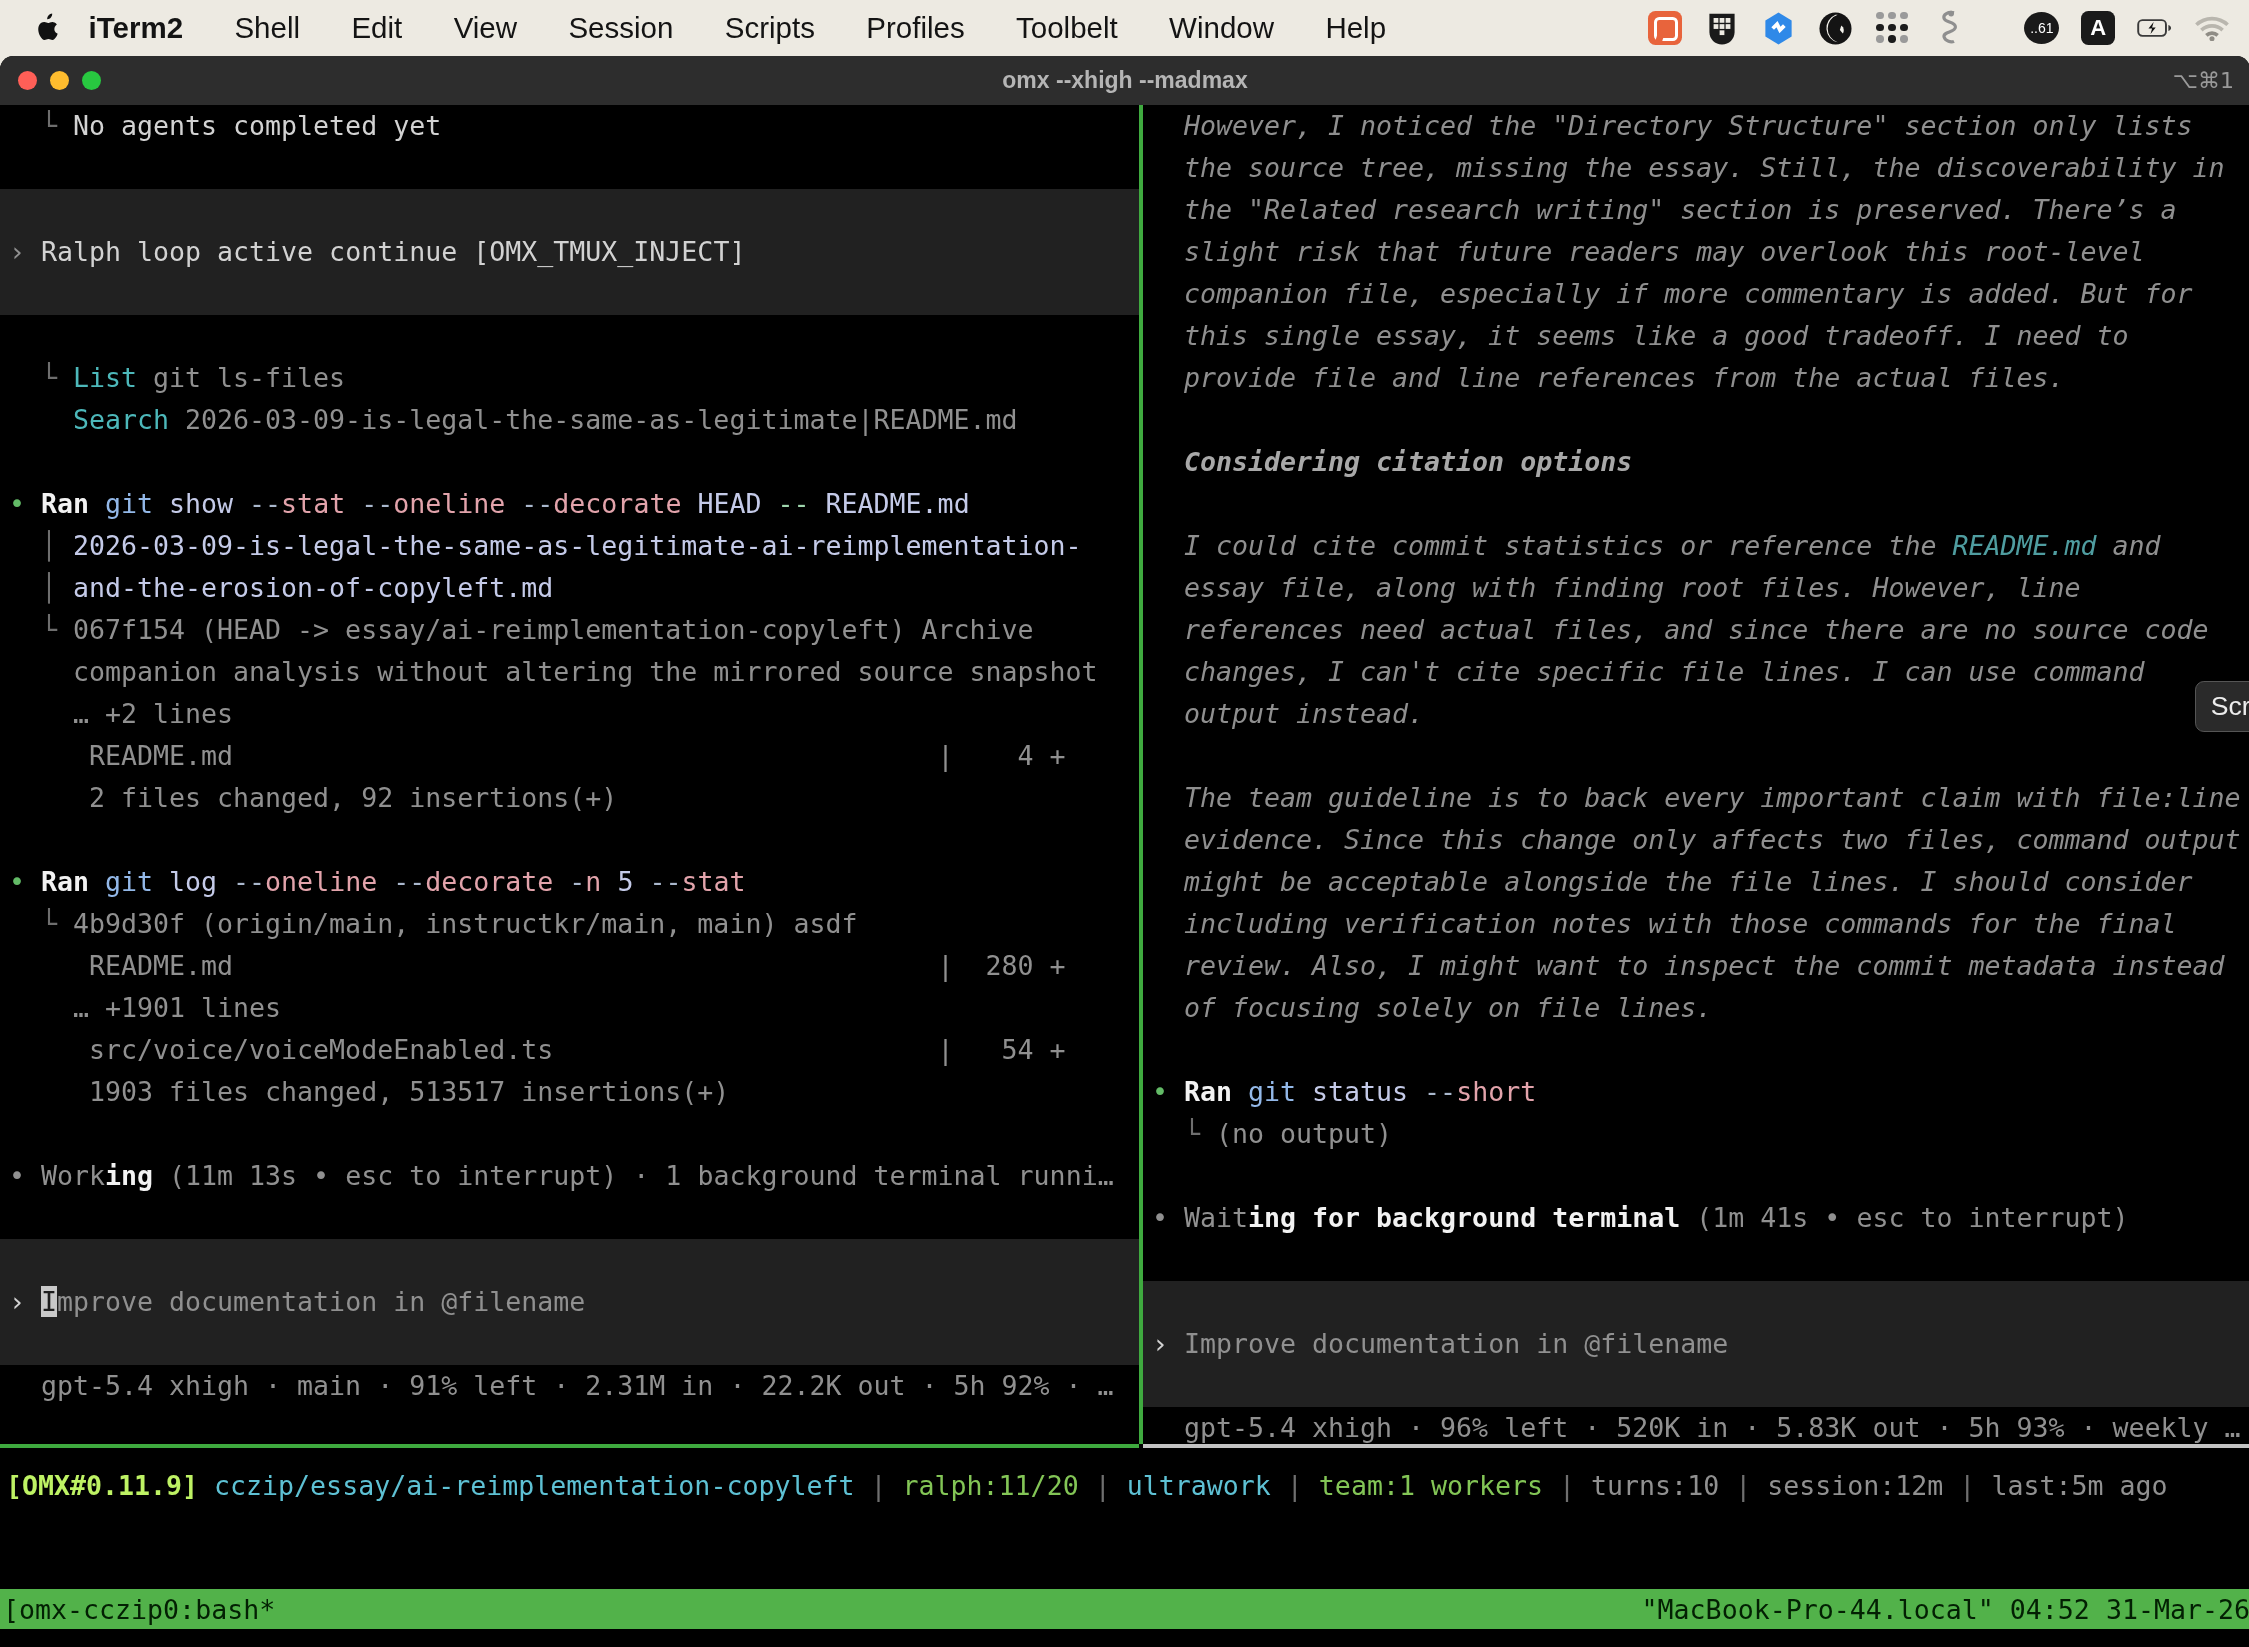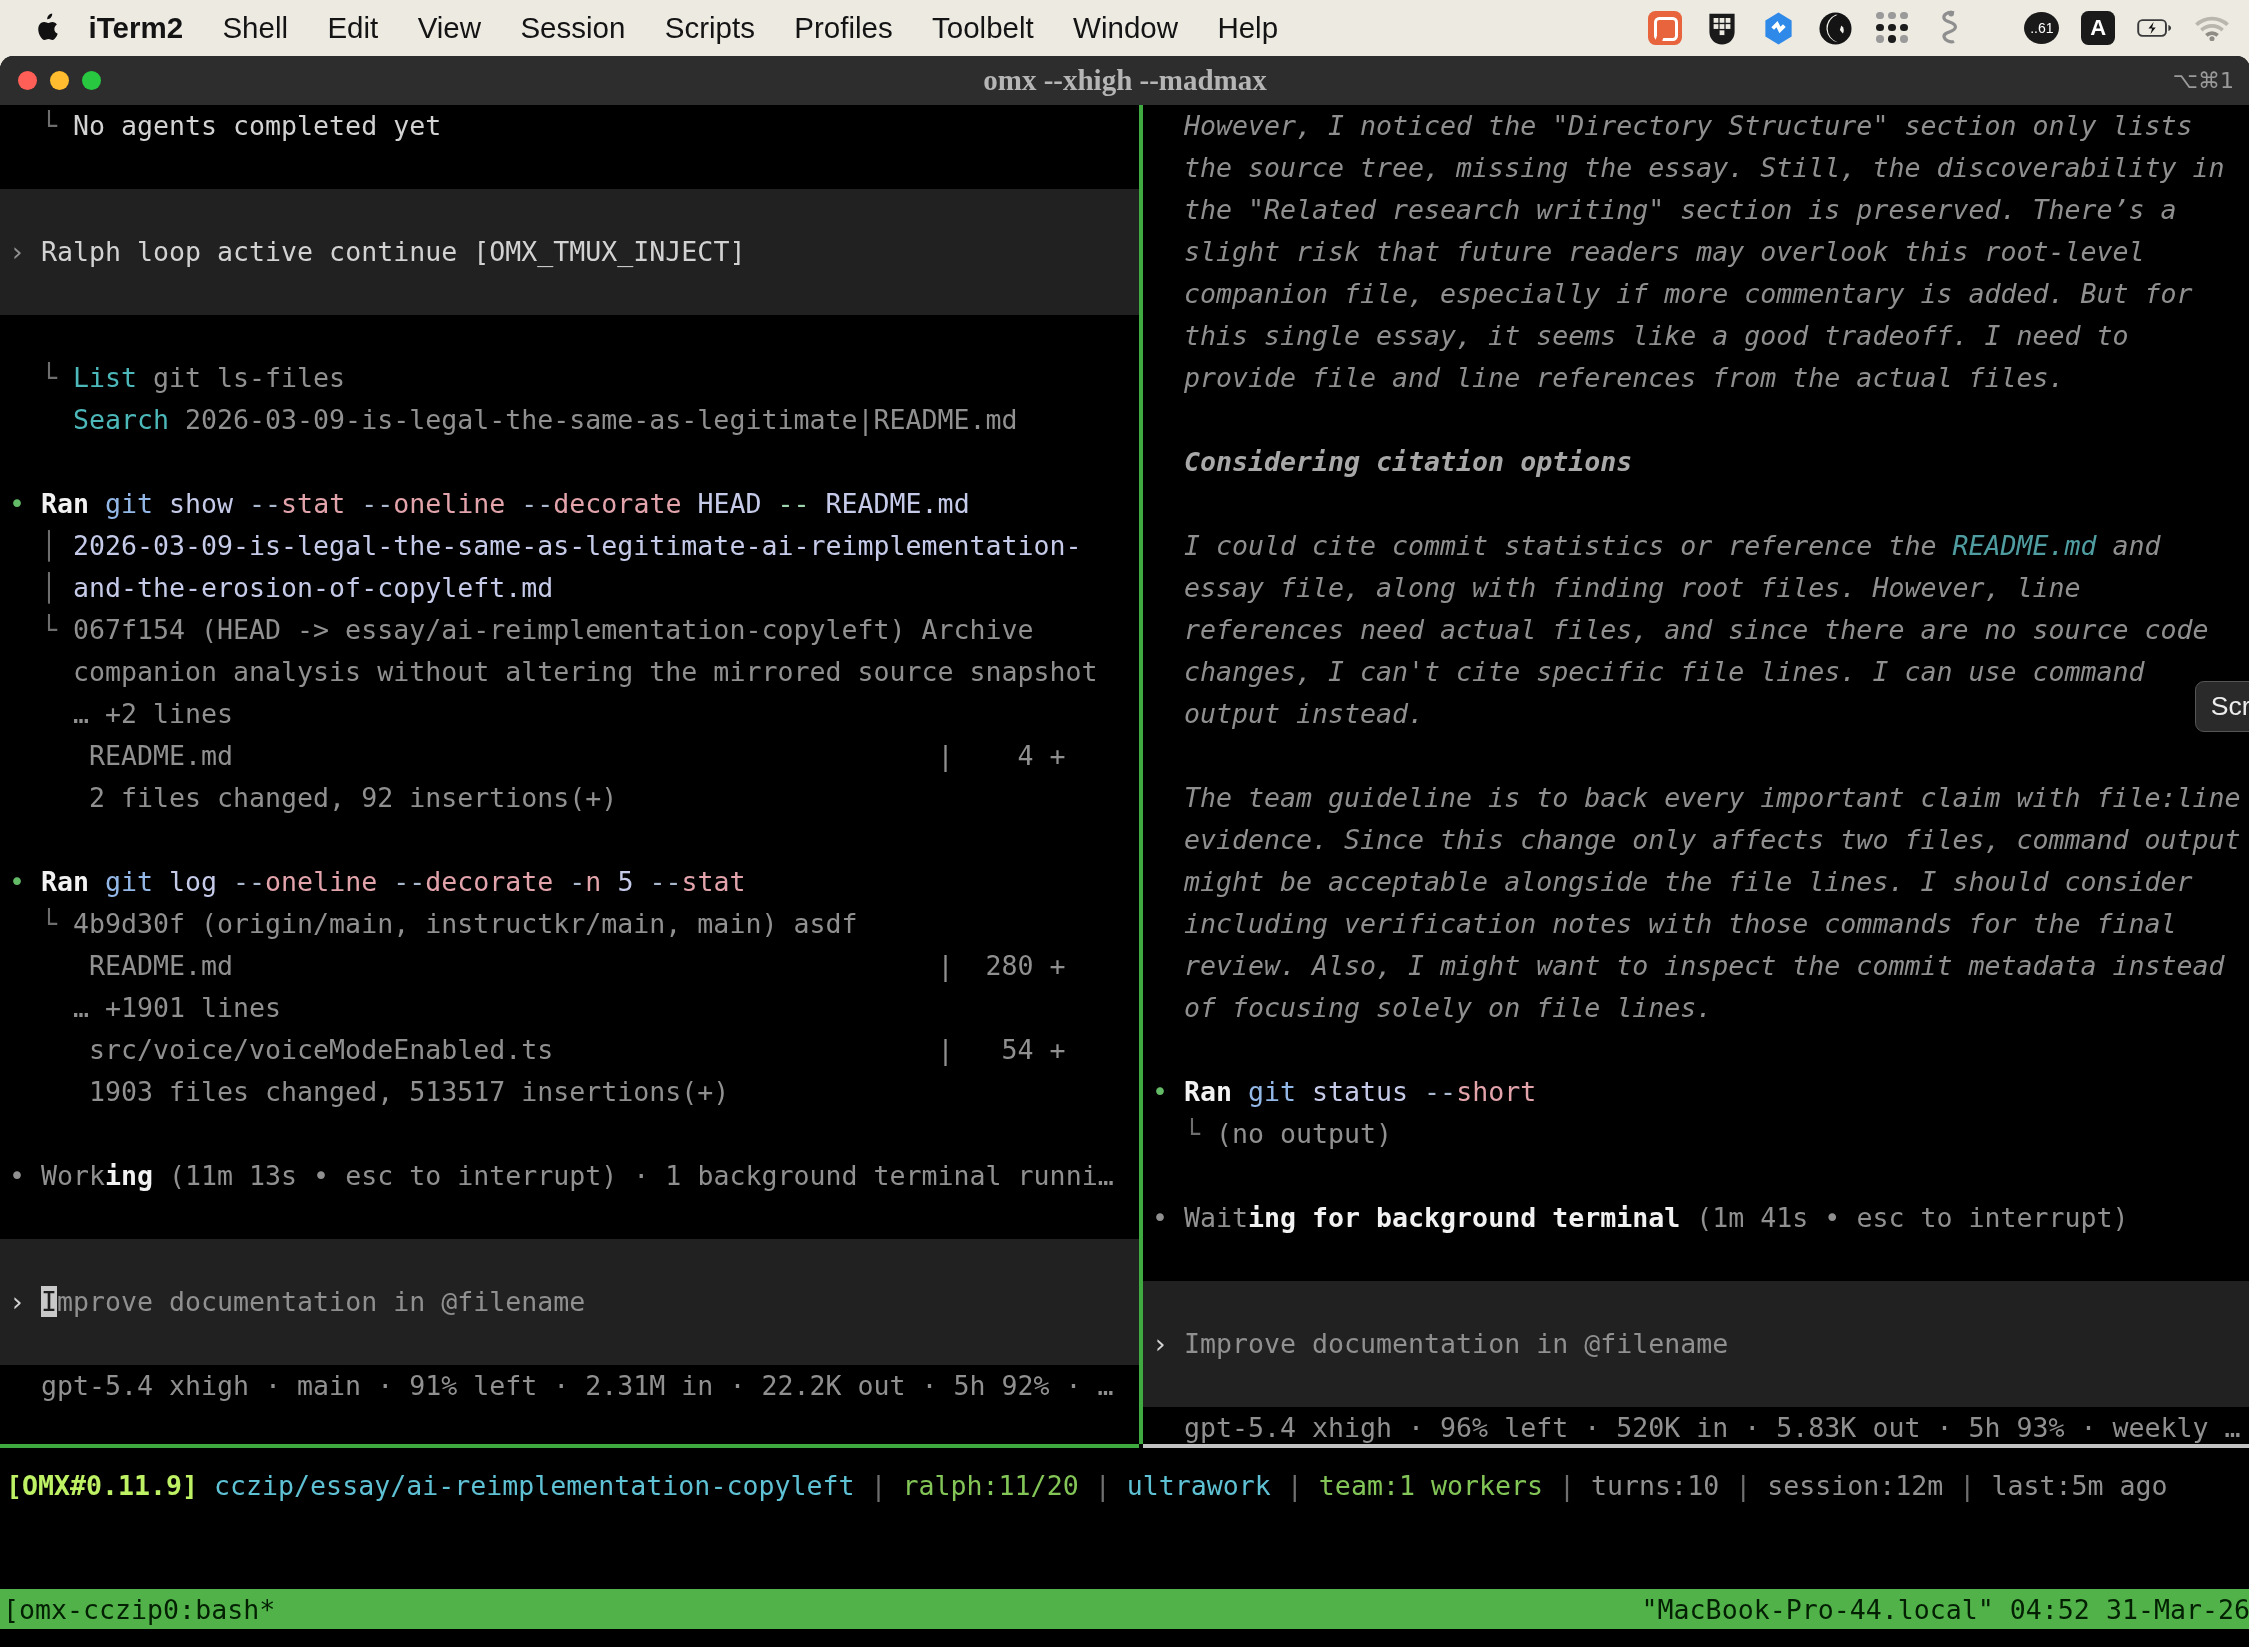--- a/index.html
+++ b/index.html
@@ -3,21 +3,21 @@
 <meta charset="utf-8">
 <style>
   html,body{margin:0;padding:0;width:2250px;height:1648px;background:#000;overflow:hidden;}
   body{font-family:"DejaVu Sans Mono",monospace;}
 
   
   .menubar{position:absolute;top:0;left:0;width:2250px;height:56px;background:#edeae2;
     display:flex;align-items:center;font-family:"Liberation Sans",sans-serif;
     font-size:29.5px;color:#141414;z-index:30;}
   .menubar .apple{margin:0 10.3px 0 31px;display:flex;align-items:center;}
-  .menus{display:flex;align-items:center;gap:4px;}
+  .menus{display:flex;align-items:center;gap:16px;}
   .menus span{padding:0 17.7px;}
   .menus span:first-child{font-weight:700;}
   .statusicons{margin-left:auto;display:flex;align-items:center;gap:22px;padding-right:20.7px;}
   .sic{width:35px;height:35px;display:flex;align-items:center;justify-content:center;}
   .chatic{width:34px;height:34px;background:#e8643c;border-radius:7.4px;position:relative;}
   .chatic:before{content:"";position:absolute;left:6.6px;top:5.9px;width:17.7px;height:17.7px;border:3.7px solid #fff;border-radius:5.2px;}
   .chatic:after{content:"";position:absolute;left:8px;bottom:3px;width:7.4px;height:7.4px;background:#e8643c;transform:skewX(-18deg);}
   .badge61{width:35px;height:32px;background:#1a1a1a;border-radius:50%;color:#fff;
     font-size:14px;display:flex;align-items:center;justify-content:center;font-family:"Liberation Sans",sans-serif;margin-left:35px;}
   .badgeA{width:34px;height:34px;background:#1a1a1a;border-radius:7.4px;color:#fff;font-weight:700;
@@ -27,21 +27,21 @@
 
   
   .desktop-strip{position:absolute;top:56px;left:0;width:2250px;height:29.5px;background:#edeae2;}
   .window{position:absolute;top:56px;left:0;width:2250px;height:1591px;background:#000;
     border-radius:13.3px 13.3px 0 0;overflow:hidden;}
   .titlebar{position:absolute;top:0;left:0;width:100%;height:49px;background:#2d2d2d;
     display:flex;align-items:center;}
   .tlights{display:flex;gap:13.3px;margin-left:17.7px;}
   .tlight{width:19px;height:19px;border-radius:50%;}
   .wtitle{position:absolute;left:0;right:0;text-align:center;color:#b5b5b5;
-    font-family:Liberation Serif, serif;font-size:29px;font-weight:600;}
+    font-family:Liberation Sans, sans-serif;font-size:23px;font-weight:600;}
   .wshortcut{margin-left:auto;margin-right:16px;color:#9a9a9a;
     font-family:"DejaVu Sans",sans-serif;font-size:22px;}
 
   
   .terminal{position:absolute;top:49px;left:0;width:2250px;height:1543px;background:#000;}
   .pane{position:absolute;top:0;overflow:hidden;}
   .pane-left{left:0;width:1139px;height:1339px;}
   .pane-right{left:1143px;width:1107px;height:1339px;}
   .divider-v{position:absolute;left:1139px;top:0;width:3.7px;height:1339px;background:#3faa3f;}
   .sep-left{position:absolute;left:0;top:1339px;width:1139px;height:3.7px;background:#3faa3f;}

